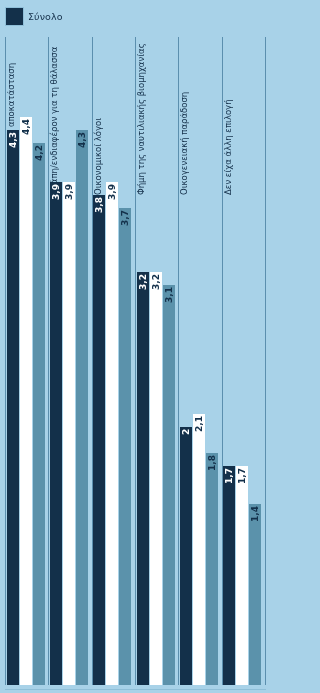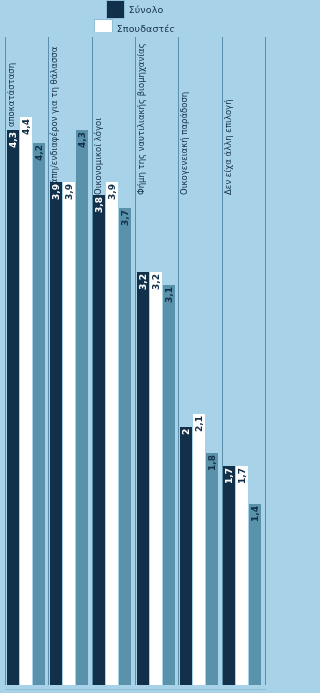--- a/index.html
+++ b/index.html
@@ -29,21 +29,20 @@
     left: 0;
     top: 0;
     width: 271px;
     height: 32px;
     display: flex;
     align-items: center;
     justify-content: flex-start;
     padding-left: 5px;
     box-sizing: border-box;
     background: #a8d2e8;
-    flex-direction: column;
   }
   .legend-entry {
     display: flex;
     align-items: center;
     margin-right: 7px;
     white-space: nowrap;
   }
   .legend-swatch {
     width: 19px;
     height: 19px;
@@ -145,24 +144,20 @@
 </head>
 <body>
 
 <div id="chart-root">
 
   <div id="legend">
     <div class="legend-entry">
       <span class="legend-swatch" style="background:#13304a;"></span>
       <span class="legend-label">Σύνολο</span>
     </div>
-    <div class="legend-entry">
-      <span class="legend-swatch" style="background:#ffffff;"></span>
-      <span class="legend-label">Σπουδαστές</span>
-    </div>
   </div>
 
   <div id="plot">
     <div id="plot-inner">
         <div class="group" style="left: 0px; width: 43.3333px;">
           <div class="group-label">Επαγγελματική αποκατάσταση</div>
           <div class="bars">
             <div class="bar bar-total" style="left: 0.666667px; width: 12px; height: 554.7px;">
               <span class="bar-value">4,3</span>
             </div>

